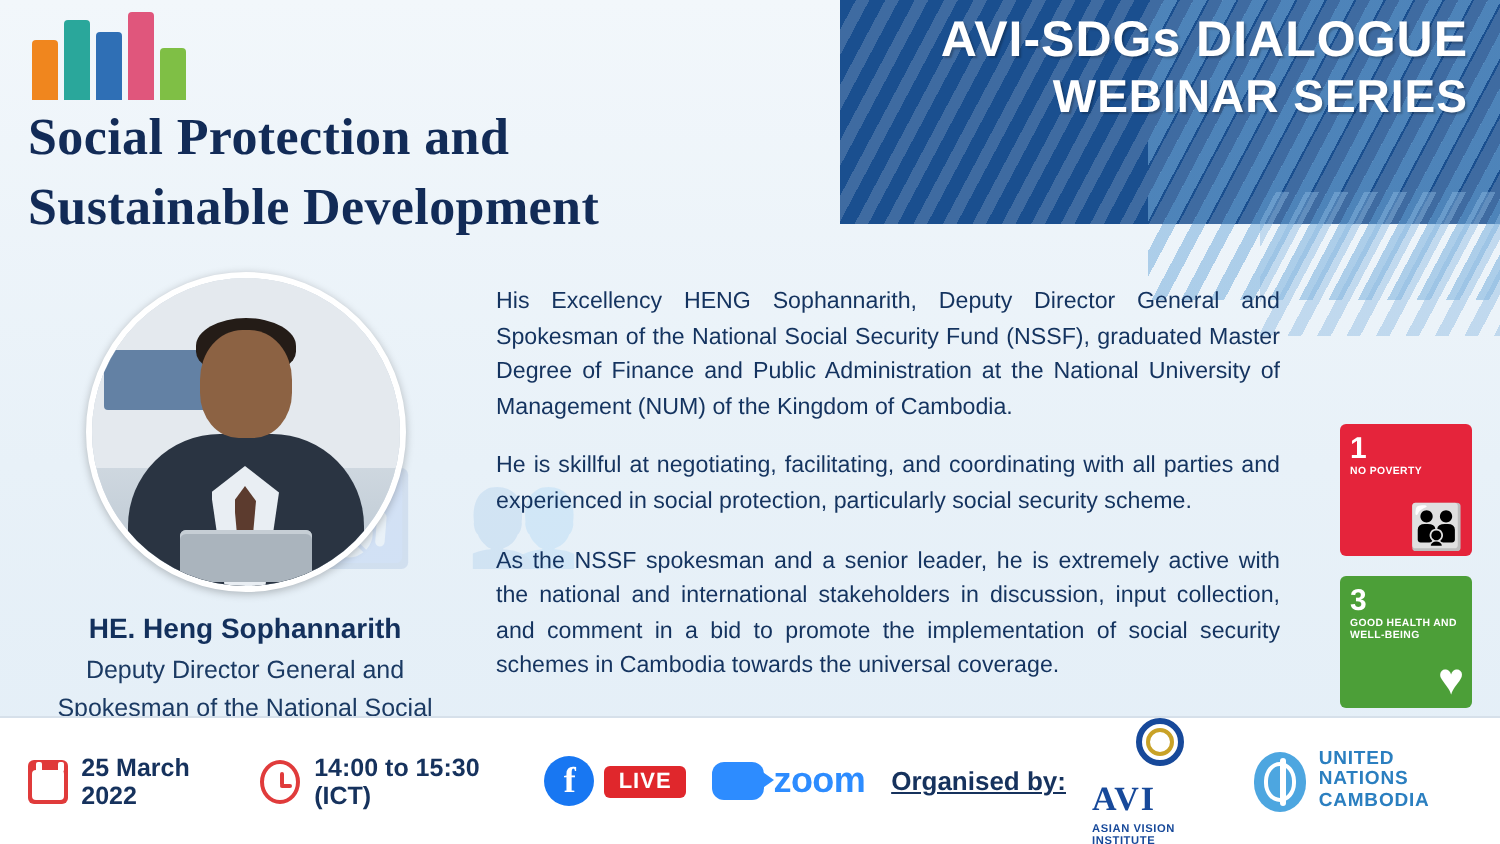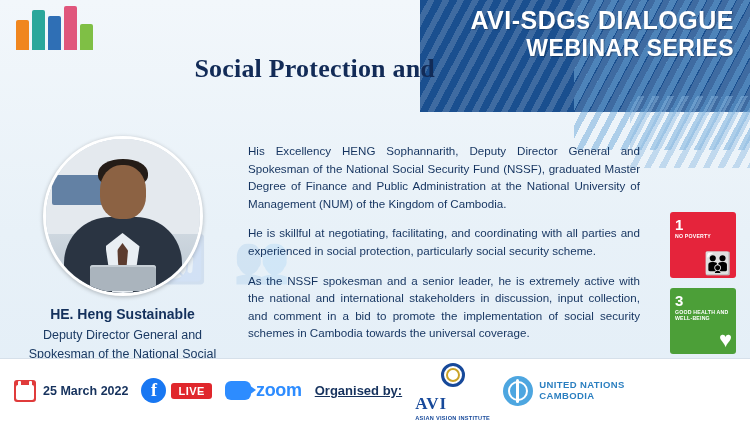--- a/index.html
+++ b/index.html
@@ -87,29 +87,28 @@
     display: flex;
     align-items: flex-end;
     gap: 3px;
     height: 44px;
   }
   .bars-logo .bar { width: 13px; border-radius: 2px 2px 0 0; }
 
   
   .main-title {
     position: absolute;
-    top: 52px; left: 35px;
+    top: 52px; left: 14px;
     font-family: "Liberation Serif", serif;
     color: #122b57;
     font-weight: bold;
     font-size: 26px;
     line-height: 1.34;
     letter-spacing: 0.2px;
     width: 400px;
-    text-align: right;
   }
   .main-title .tl { display: block; }
 
   
   .speaker {
     position: absolute;
     left: 20px; top: 136px;
     width: 205px;
     text-align: center;
   }
@@ -341,41 +340,42 @@
   <div class="bars-logo">
     <div class="bar" style="background:#f0861e;height:30px;"></div>
     <div class="bar" style="background:#2aa79b;height:40px;"></div>
     <div class="bar" style="background:#2f6fb5;height:34px;"></div>
     <div class="bar" style="background:#e0567c;height:44px;"></div>
     <div class="bar" style="background:#7fbf45;height:26px;"></div>
   </div>
 
   <div class="main-title">
     <span class="tl">Social Protection and</span>
+    <span class="tl">Sustainable Development</span>
   </div>
 
   <div class="watermark">
     <span>♿</span>
     <span>👥</span>
   </div>
 
   <div class="speaker">
     <div class="photo-frame">
       <div class="ph-bg"></div>
       <div class="ph-wall"></div>
       <div class="ph-board"></div>
       <div class="ph-desk"></div>
       <div class="ph-body"></div>
       <div class="ph-shirt"></div>
       <div class="ph-tie"></div>
       <div class="ph-hair"></div>
       <div class="ph-head"></div>
       <div class="ph-laptop"></div>
     </div>
-    <div class="speaker-name">HE. Heng Sustainable</div>
+    <div class="speaker-name">HE. Heng Sophannarith</div>
     <div class="speaker-role">
       <div>Deputy Director General and</div>
       <div>Spokesman of the National Social</div>
       <div>Security Fund (NSSF)</div>
     </div>
   </div>
 
   <div class="bio">
     <p>His Excellency HENG Sophannarith, Deputy Director General and Spokesman of the National Social Security Fund (NSSF), graduated Master Degree of Finance and Public Administration at the National University of Management (NUM) of the Kingdom of Cambodia.</p>
     <p>He is skillful at negotiating, facilitating, and coordinating with all parties and experienced in social protection, particularly  social security scheme.</p>
@@ -395,20 +395,24 @@
     </div>
   </div>
 
   <div class="footer">
 
     <div class="f-item">
       <span class="cal-icon"></span>
       <span class="f-text">25 March 2022</span>
     </div>
 
+    <div class="f-item">
+      <span class="clock-icon"></span>
+      <span class="f-text">14:00 to 15:30 (ICT)</span>
+    </div>
 
     <div class="f-item fb-live">
       <span class="fb-circle">f</span>
       <span class="live-pill">LIVE</span>
     </div>
 
     <div class="f-item zoom-mark">
       <span class="zoom-cam"></span>
       <span class="zoom-text">zoom</span>
     </div>

